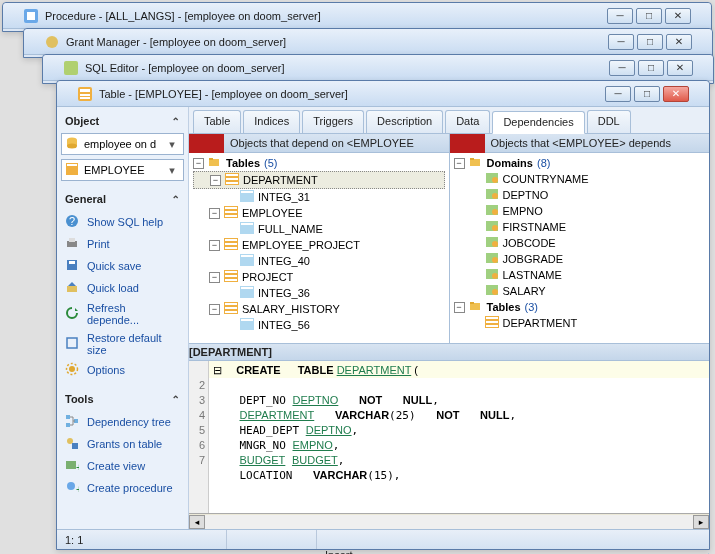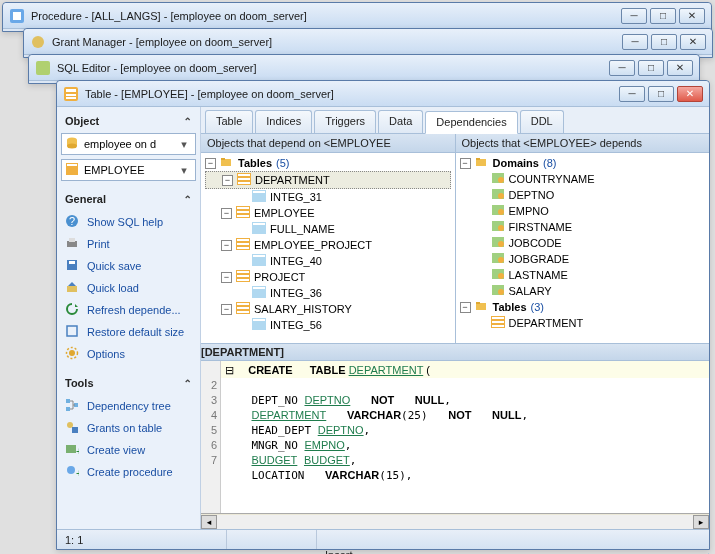--- a/index.html
+++ b/index.html
@@ -1,47 +1,47 @@
 <!DOCTYPE html>
 <html><head>
 <meta charset="utf-8">
 <style>
   * { box-sizing: border-box; margin: 0; padding: 0; font-family: Tahoma, "Segoe UI", sans-serif; font-size: 11px; }
   body { background: #e0e0e0; width: 715px; height: 554px; position: relative; overflow: hidden; }
 
   .window { position: absolute; background: #dce7f5; border: 1px solid #5a7ba8; border-radius: 4px 4px 0 0; box-shadow: 0 2px 6px rgba(0,0,0,0.15); display: flex; flex-direction: column; }
-  .titlebar { height: 26px; background: linear-gradient(#e8f0fa, #c9dcf2); display: flex; align-items: center; padding: 0 6px; border-radius: 4px 4px 0 0; border-bottom: 1px solid #a8bfd9; }
+  .titlebar { height: 26px; background: linear-gradient(#e8f0fa, #c9dcf2); display: flex; align-items: center; padding: 0 20px; border-radius: 4px 4px 0 0; border-bottom: 1px solid #a8bfd9; }
   .titlebar .ticon { width: 16px; height: 16px; margin-right: 6px; display:inline-flex; align-items:center; justify-content:center; }
   .titlebar .ttext { flex: 1; color: #1a1a1a; white-space: nowrap; overflow: hidden; }
   .winbtns { display: flex; gap: 3px; }
   .winbtn { width: 26px; height: 16px; border: 1px solid #6b87aa; background: linear-gradient(#f0f6fc,#cfe0f2); border-radius: 2px; display:flex; align-items:center; justify-content:center; font-size:10px; color:#333; cursor:pointer; }
   .winbtn.close { background: linear-gradient(#f5a8a0,#e05a4a); color:#fff; border-color:#b34438; }
 
   
   .content { flex:1; display:flex; background:#eaf1fa; overflow:hidden; }
-  .sidebar { width: 144px; background:#eaf1fa; border-right:1px solid #c0d0e4; padding:4px; overflow:hidden; }
+  .sidebar { width: 132px; background:#eaf1fa; border-right:1px solid #c0d0e4; padding:4px; overflow:hidden; }
   .panel-hdr { display:flex; align-items:center; justify-content:space-between; font-weight:bold; color:#222; padding:4px 4px 6px; }
   .chev { font-size:10px; color:#444; }
   .combo { width:100%; height:22px; border:1px solid #9bb3d0; background:#fff; display:flex; align-items:center; padding:0 4px; margin-bottom:4px; cursor:pointer; }
   .combo .cicon { width:14px; height:14px; margin-right:4px; }
   .combo .ctext { flex:1; white-space:nowrap; overflow:hidden; }
   .combo .carrow { width:14px; text-align:center; color:#555; }
 
   .sidelink { display:flex; align-items:center; gap:6px; padding:3px 4px; color:#1a4fa3; cursor:pointer; }
   .sidelink .licon { width:16px; height:16px; flex-shrink:0; }
 
   .main { flex:1; display:flex; flex-direction:column; background:#b91c1c; overflow:hidden; }
   .tabbar { display:flex; background:#e8eff8; border-bottom:1px solid #a8bfd9; padding-left:4px; }
   .tab { padding:4px 10px 5px; border:1px solid #a8bfd9; border-bottom:none; background:linear-gradient(#f4f8fc,#dfe9f5); margin-right:2px; margin-top:3px; border-radius:3px 3px 0 0; cursor:pointer; color:#222; }
   .tab.active { background:#fff; font-weight:normal; border-bottom:1px solid #fff; position:relative; top:1px; }
 
   .dep-area { display:flex; flex:0 0 210px; border-bottom:1px solid #a8bfd9; }
   .dep-col { flex:1; border-right:1px solid #a8bfd9; display:flex; flex-direction:column; overflow:hidden; }
   .dep-col:last-child { border-right:none; }
-  .dep-hdr { background:linear-gradient(#d8e4f2,#c4d6ea); padding:3px 6px; color:#222; border-bottom:1px solid #a8bfd9; white-space:nowrap; overflow:hidden; }
+  .dep-hdr { background:linear-gradient(#d8e4f2,#c4d6ea); padding:3px 6px; color:#222; border-bottom:1px solid #a8bfd9; white-space:nowrap; overflow:hidden;margin-left:35px; }
   .tree { flex:1; background:#fff; padding:2px 4px; overflow:auto; }
   .tnode { display:flex; align-items:center; gap:4px; padding:1px 0; white-space:nowrap; }
   .tbox { width:11px; height:11px; border:1px solid #888; display:inline-flex; align-items:center; justify-content:center; font-size:9px; line-height:1; color:#333; background:#fff; cursor:pointer; }
   .tind1 { padding-left:16px; } .tind2 { padding-left:32px; }
   .ticn { width:14px; height:14px; display:inline-block; }
   .cnt { color:#1a4fa3; }
   .tnode.sel { background:#ecece0; border:1px dotted #888; }
 
   .sql-hdr { background:linear-gradient(#d8e4f2,#c4d6ea); padding:2px 0; font-weight:bold; color:#222; border-bottom:1px solid #a8bfd9; }
   .sql-body { flex:1; display:flex; background:#fff; overflow:hidden; }
@@ -92,21 +92,21 @@
       </span>
     <span class="ttext">Grant Manager - [employee on doom_server]</span>
     <div class="winbtns">
       <div class="winbtn">─</div>
       <div class="winbtn">□</div>
       <div class="winbtn">✕</div>
     </div>
   </div>
 </div>
 
-<div class="window" style="left:28px; top:54px; width:672px; height:30px;">
+<div class="window" style="left:42px; top:54px; width:672px; height:30px;">
   <div class="titlebar">
     <span class="ticon">
         <svg width="14" height="14">
           <rect width="14" height="14" rx="2" fill="#b0d070"></rect>
         </svg>
       </span>
     <span class="ttext">SQL Editor - [employee on doom_server]</span>
     <div class="winbtns">
       <div class="winbtn">─</div>
       <div class="winbtn">□</div>
@@ -271,20 +271,21 @@
           </span>
           <span>Create procedure</span>
         </div>
     </div>
 
     <div class="main">
       <div class="tabbar">
         <div class="tab">Table</div>
         <div class="tab">Indices</div>
         <div class="tab">Triggers</div>
+        <div class="tab">Description</div>
         <div class="tab">Data</div>
         <div class="tab active">Dependencies</div>
         <div class="tab">DDL</div>
       </div>
 
       <div class="dep-area">
 
         <div class="dep-col">
           <div class="dep-hdr">Objects that depend on &lt;EMPLOYEE</div>
           <div class="tree" id="tree-left">

